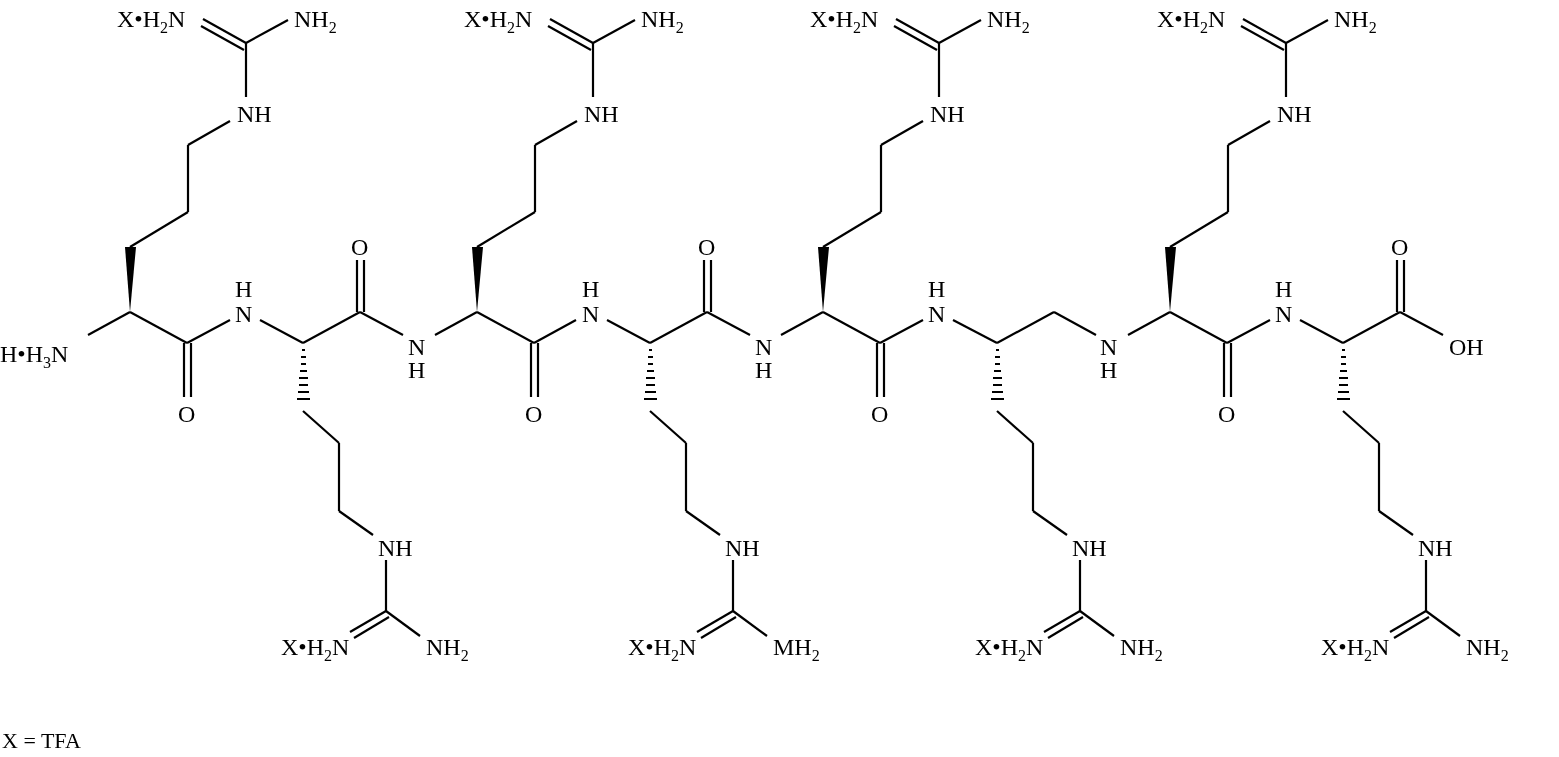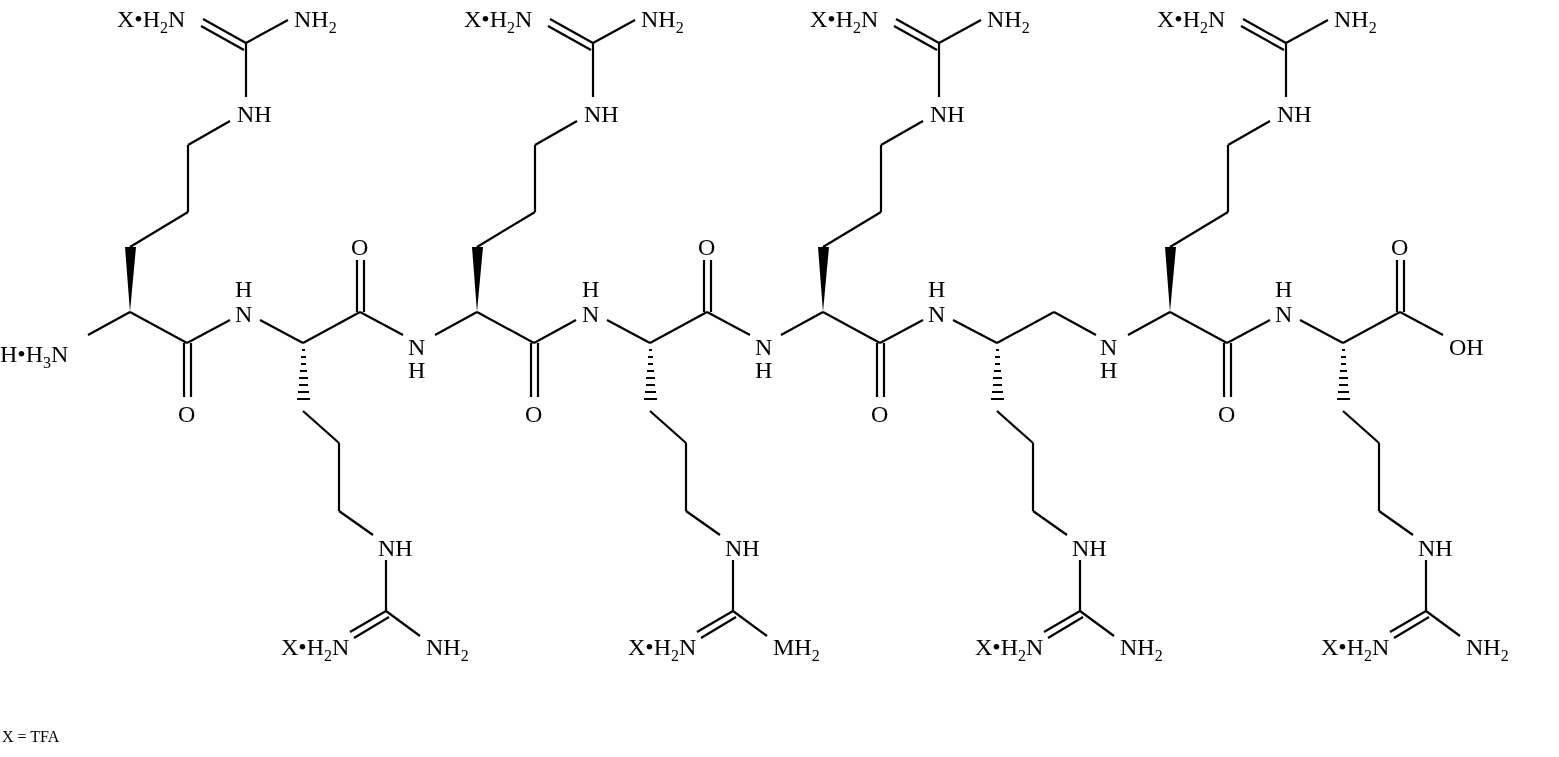--- a/index.html
+++ b/index.html
@@ -1,21 +1,21 @@
 <!DOCTYPE html>
 <html><head>
 <meta charset="utf-8">
 <style>
   html, body { margin: 0; padding: 0; background: #ffffff; }
   body { width: 1559px; height: 757px; overflow: hidden; position: relative; }
   #canvas { position: absolute; left: 0; top: 0; }
   .bond { stroke: #000; stroke-width: 2.2; fill: none; stroke-linecap: butt; }
   .lbl { font-family: "Liberation Serif", "DejaVu Serif", serif; font-size: 24px; fill: #000; }
   .sub { font-size: 16px; }
-  .note { position: absolute; left: 2px; top: 728px; font-family: "Liberation Serif", "DejaVu Serif", serif; font-size: 16px; color: #000; }
+  .note { position: absolute; left: 2px; top: 728px; font-family: "Liberation Serif", "DejaVu Serif", serif; font-size: 22px; color: #000; }
 </style>
 </head>
 <body>
 
 <svg id="canvas" width="1559" height="757" viewBox="0 0 1559 757" xmlns="http://www.w3.org/2000/svg">
 
   <g>
     <text class="lbl" x="0" y="362"><tspan>H•H</tspan><tspan class="sub" dy="6">3</tspan><tspan dy="-6">N</tspan></text>
     <line class="bond" x1="88" y1="335" x2="130" y2="312"></line>
   </g>

